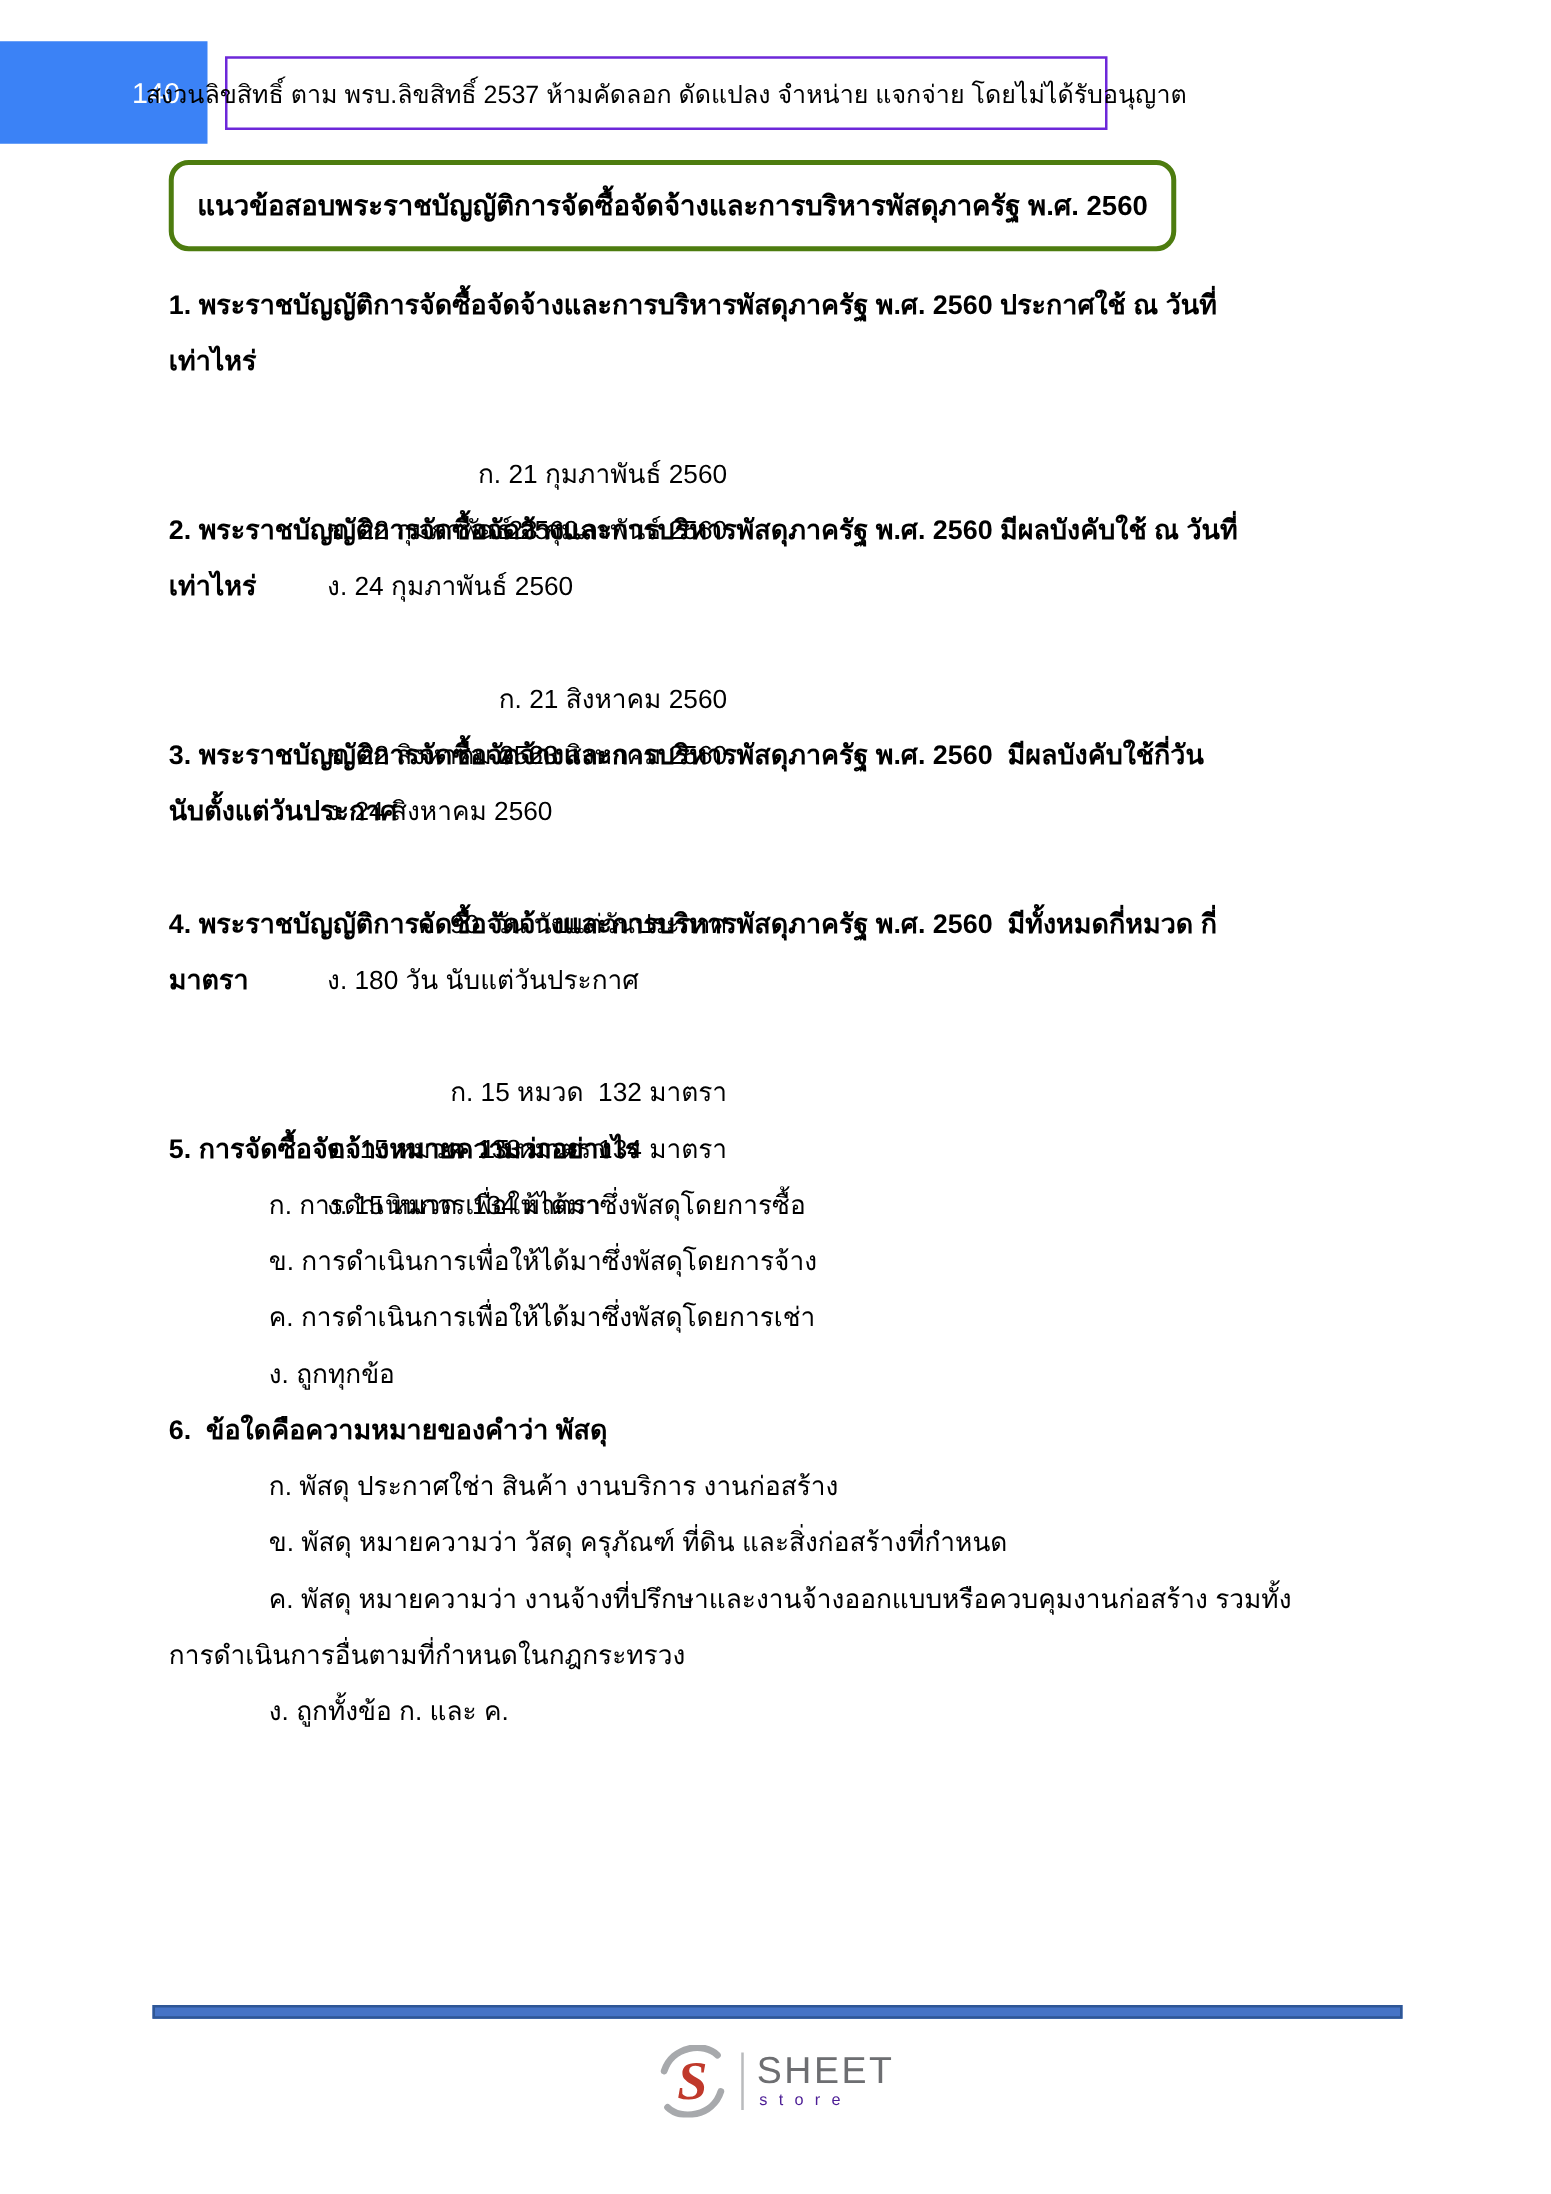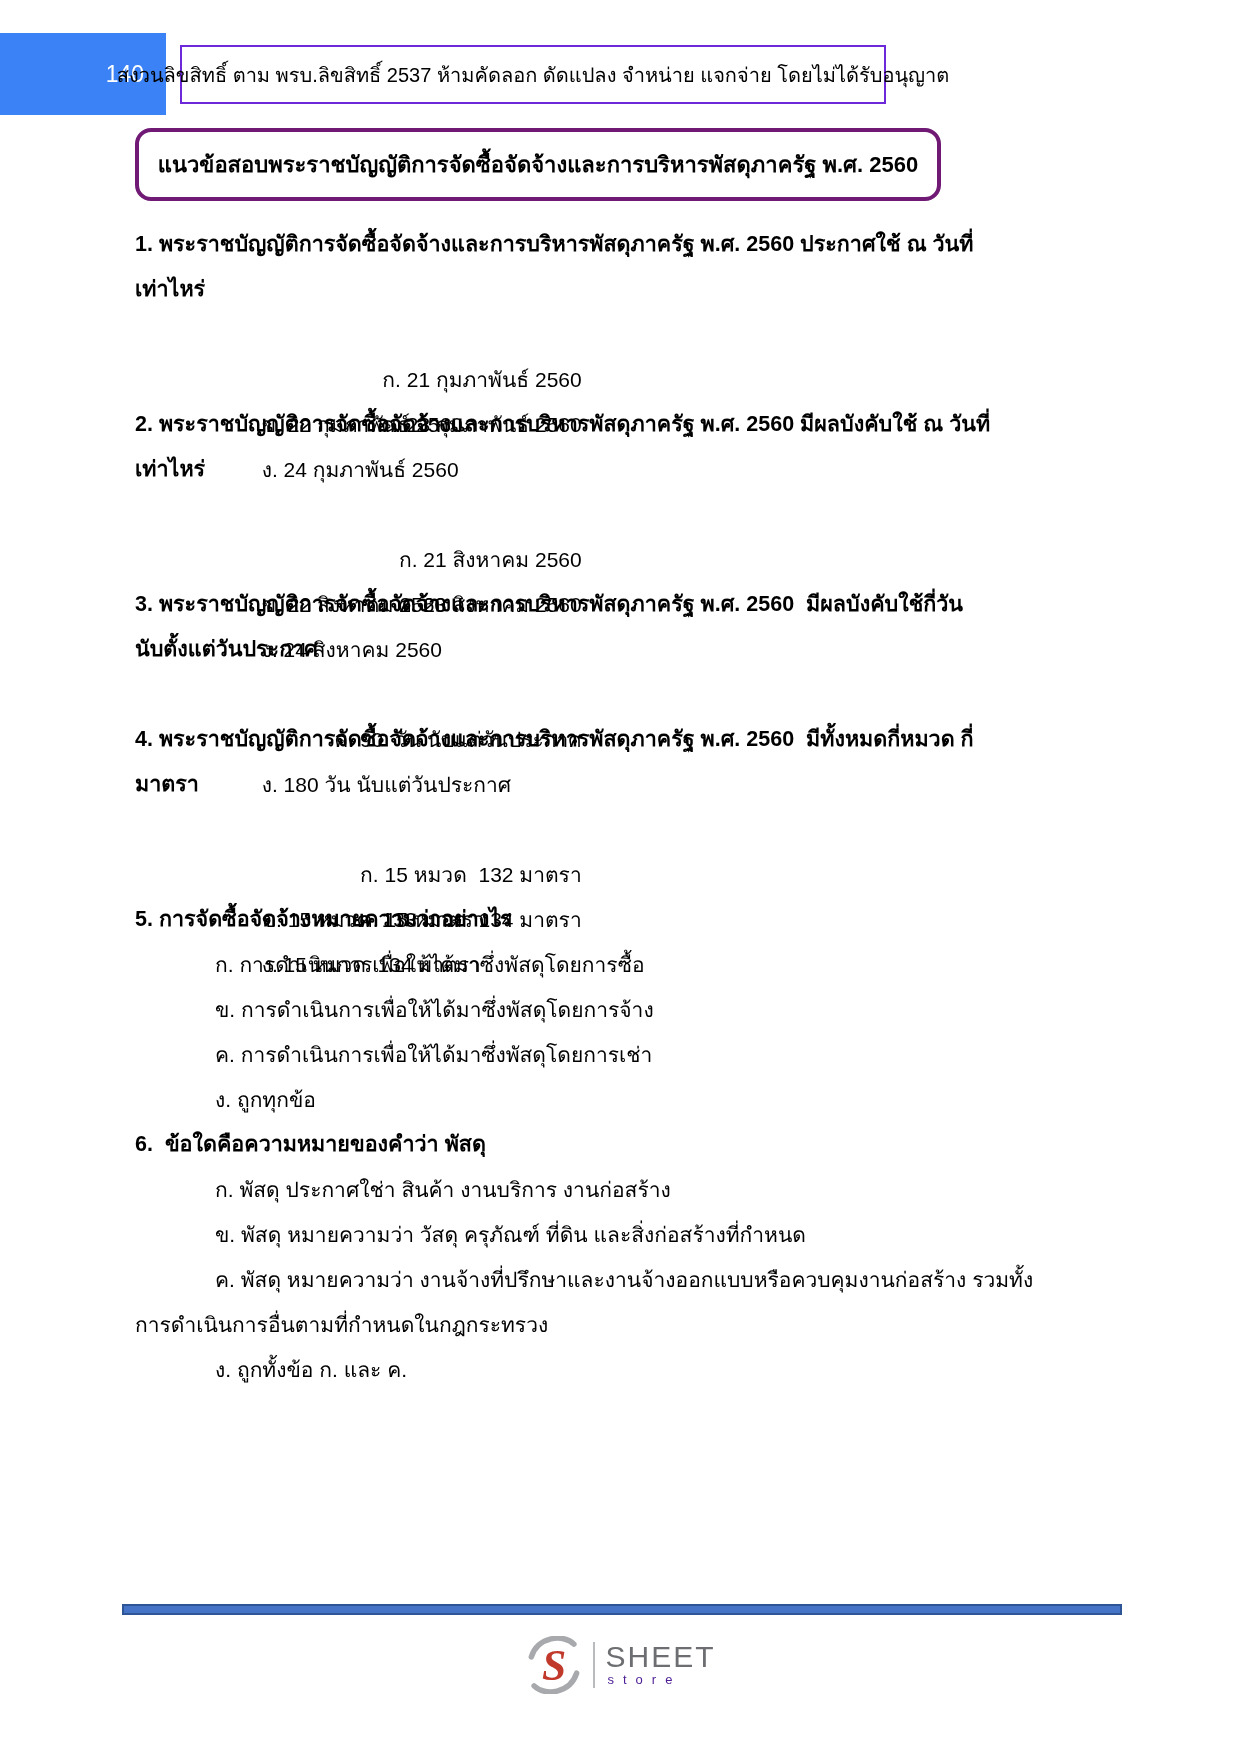--- a/index.html
+++ b/index.html
@@ -8,21 +8,21 @@
   .page { position:relative; width:1241px; height:1755px; background:#fff; }
 
   .pagenum-box { position:absolute; left:0; top:33px; width:166px; height:82px;
                  background:#3b82f6; color:#fff; display:flex; align-items:center;
                  justify-content:flex-end; padding-right:22px; font-size:23px; }
   .copyright-box { position:absolute; left:180px; top:45px; width:706px; height:59px;
                    border:2px solid #6d28d9; display:flex; align-items:center;
                    justify-content:center; font-size:20px; white-space:pre; }
 
   .title-box { position:absolute; left:135px; top:128px; width:806px; height:73px;
-               border:4px solid #701a75; border-radius:16px; display:flex;
+               border:4px solid #4d7c0f; border-radius:16px; display:flex;
                align-items:center; justify-content:center; font-weight:bold;
                font-size:22px; white-space:pre; }
 
   .content { position:absolute; left:135px; top:222px; width:978px; font-size:21px; }
   .line { height:45px; line-height:45px; white-space:pre; }
   .bold { font-weight:bold; font-size:21.5px; }
   .opt-row { padding-left:80px; }
   .opt-first { display:inline-block; width:320px;text-align:right; }
   .list-line { padding-left:80px; }
   .cont-line { padding-left:0; }

